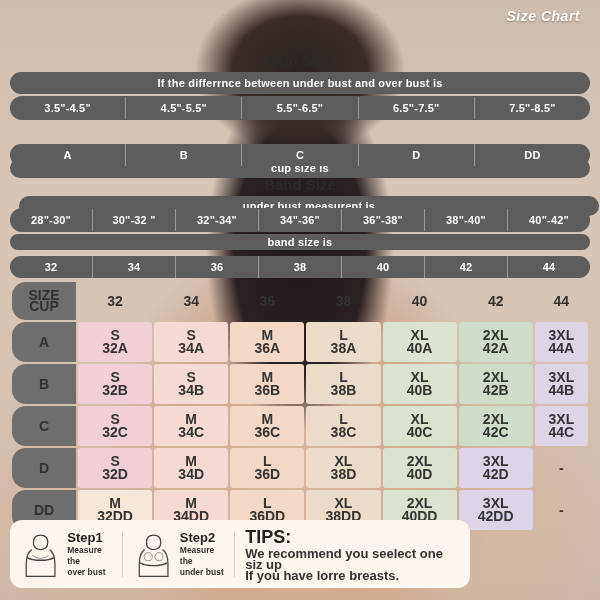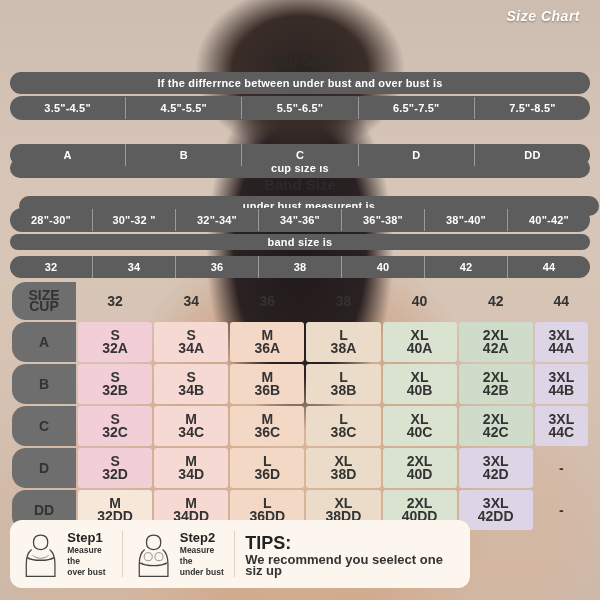--- a/index.html
+++ b/index.html
@@ -378,16 +378,17 @@
         <div class="d">Measure the</div>
         <div class="d">under bust</div>
       </div>
     </div>
 
     <div class="divider"></div>
 
     <div class="tips">
       <div class="h">TIPS:</div>
       <div class="d">We recommend you seelect one siz up</div>
+      <div class="d">If you have lorre breasts.</div>
     </div>
 
   </div>
 </div>
 
 </body></html>

